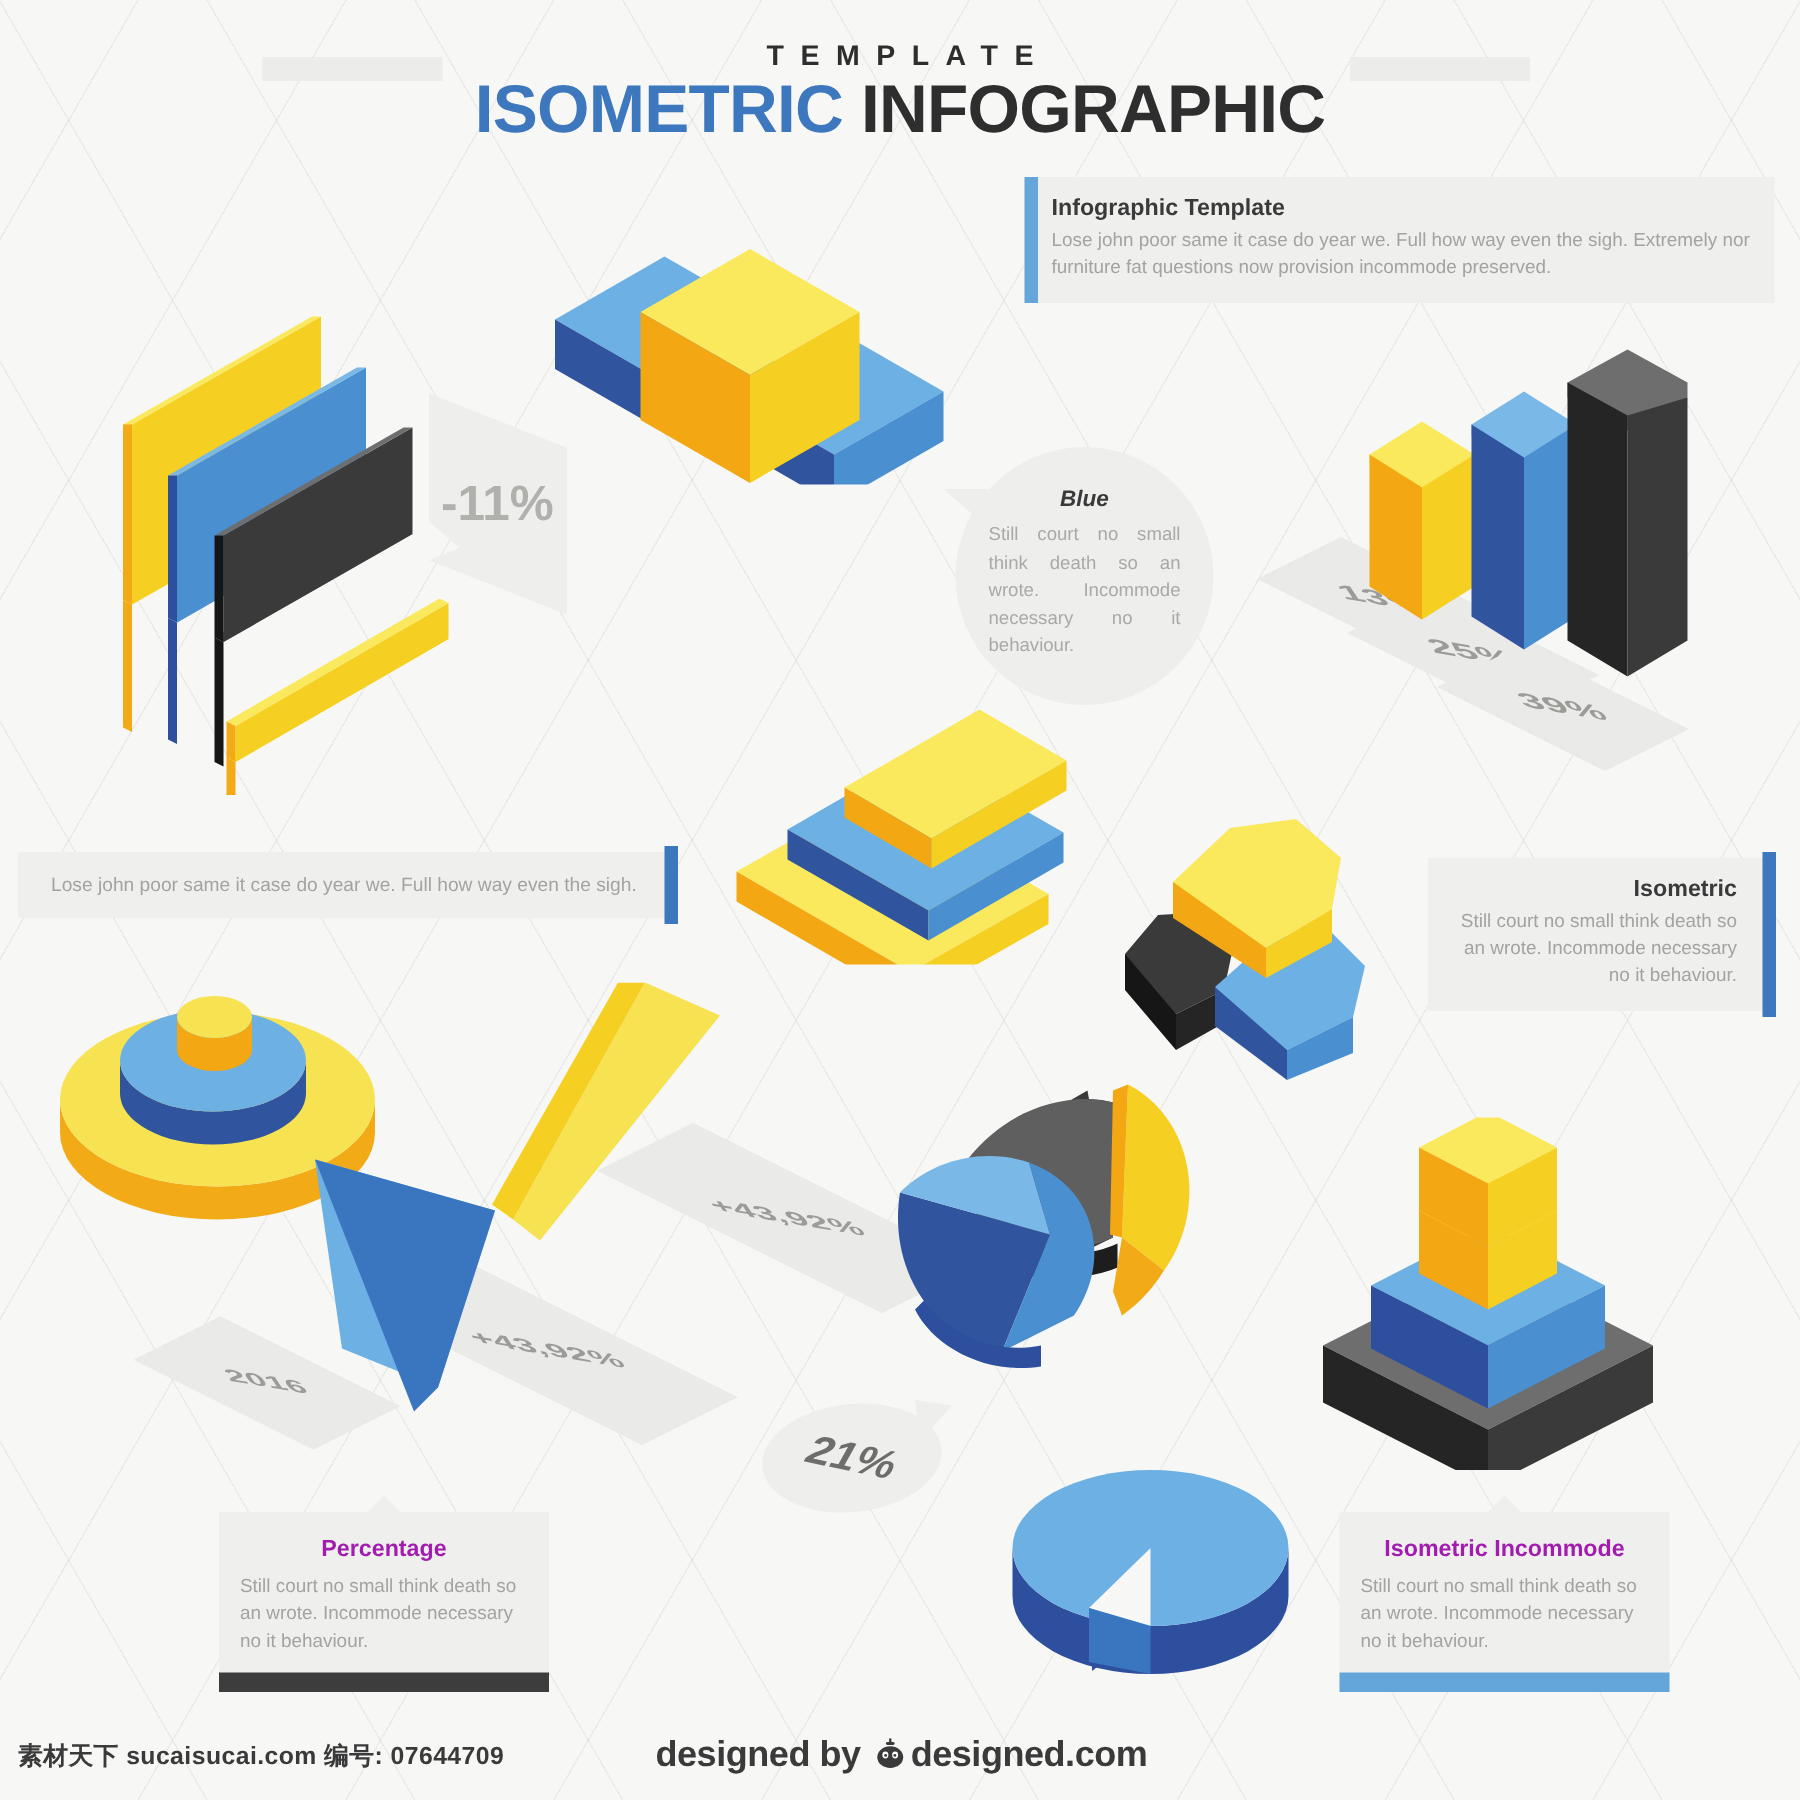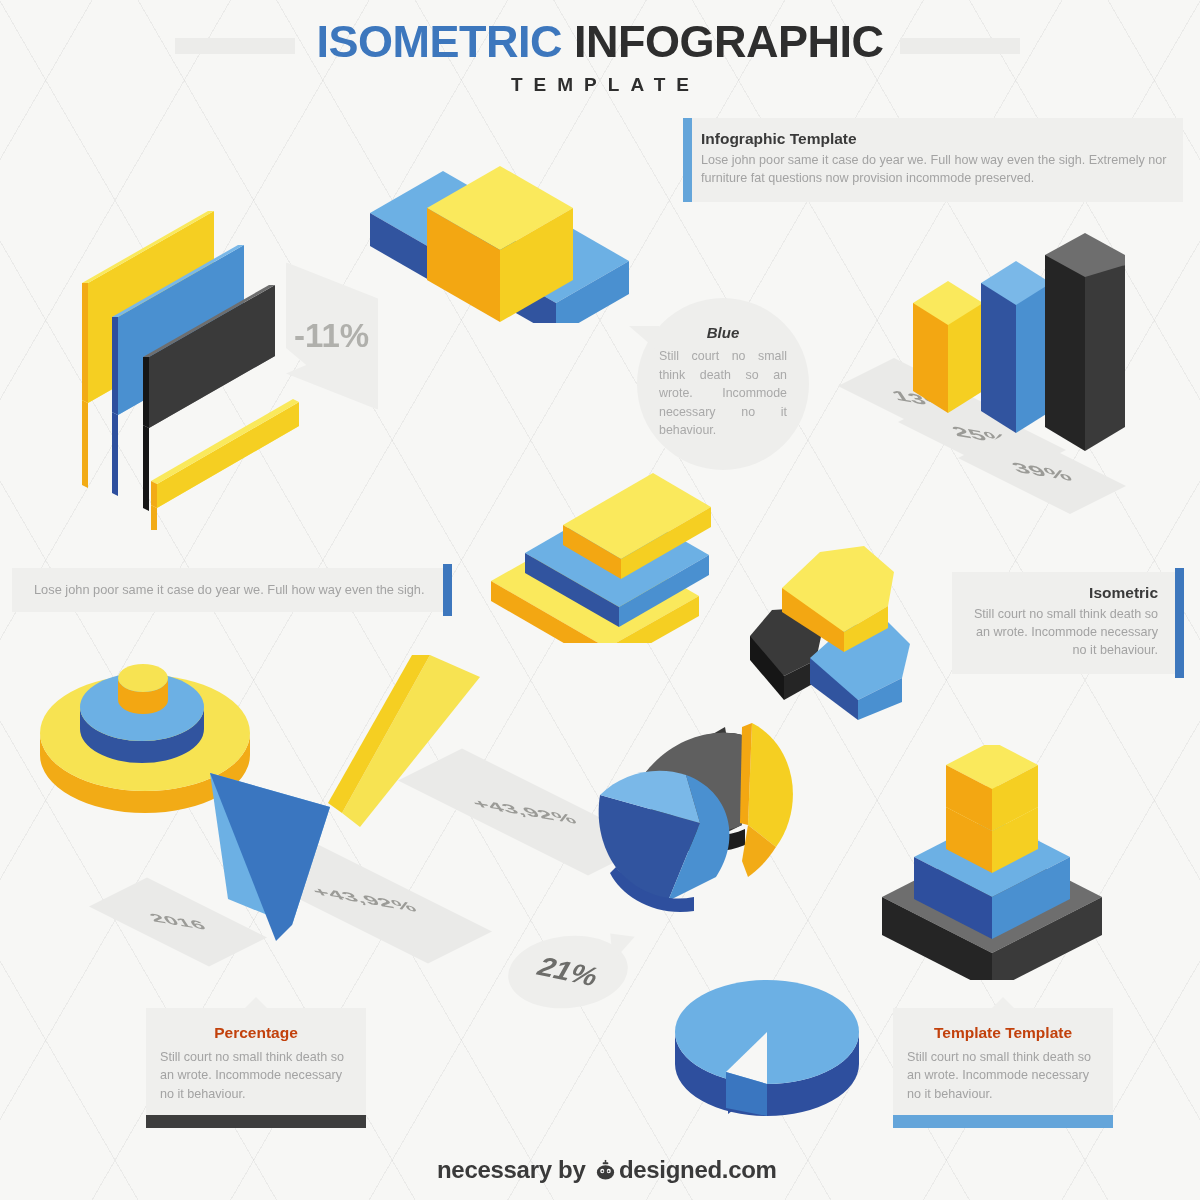--- a/index.html
+++ b/index.html
@@ -52,21 +52,21 @@
   #box-isometric p { text-align: right; }
   #box-banner {
     left: 12px; top: 568px; width: 440px; padding: 13px 22px 13px 22px;
   }
   #box-banner p { font-size: 12.8px; color: #a3a3a3; }
 
   .card {
     position: absolute; width: 220px; background: #efefed; padding: 16px 14px 14px;
     text-align: center;
   }
-  .card h3 { margin: 0 0 6px; font-size: 15.5px; color: #c2410c; font-weight: bold; text-align: center; }
+  .card h3 { margin: 0 0 6px; font-size: 15.5px; color: #a21caf; font-weight: bold; text-align: center; }
   .card p  { margin: 0; font-size: 12.6px; line-height: 1.45; color: #a3a3a3; text-align: left; }
   .card .foot { height: 13px; margin: 12px -14px -14px; }
   .card .notch {
     position: absolute; left: 50%; top: -11px; margin-left: -11px;
     width: 0; height: 0; border-left: 11px solid transparent;
     border-right: 11px solid transparent; border-bottom: 11px solid #efefed;
   }
   #card-percentage { left: 146px; top: 1008px; }
   #card-percentage .foot { background: #3d3d3d; }
   #card-isometric  { left: 893px; top: 1008px; }
@@ -141,24 +141,24 @@
   .art { position: absolute; }
 </style>
 </head>
 <body>
 
 <div id="stage">
 
   <div class="title-rule l"></div>
   <div class="title-rule r"></div>
   <div id="title-block">
+    <div id="title-sub">TEMPLATE</div>
     <div id="title-main">
       <span class="hl">ISOMETRIC</span><span> INFOGRAPHIC</span>
     </div>
-    <div id="title-sub">TEMPLATE</div>
   </div>
 
   <svg class="art" style="left:48px; top:150px;" width="300" height="380" viewBox="0 0 300 380">
 
     <polygon points="34,250 34,335 40,338 40,253" fill="#f2ab16"></polygon>
     <polygon points="34,250 160,178 166,181 40,253" fill="#fae95c"></polygon>
     <polygon points="40,253 166,181 166,61 40,133" fill="#f5cf22"></polygon>
     <polygon points="34,250 34,133 40,133" fill="#f2ab16"></polygon>
     <polygon points="34,133 160,61 166,61 40,133" fill="#fae95c"></polygon>
     <polygon points="34,133 34,250 40,253 40,133" fill="#f2ab16"></polygon>
@@ -359,28 +359,29 @@
 
   <div class="card" id="card-percentage">
     <div class="notch"></div>
     <h3>Percentage</h3>
     <p>Still court no small think death so an wrote. Incommode necessary no it behaviour.</p>
     <div class="foot"></div>
   </div>
 
   <div class="card" id="card-isometric">
     <div class="notch"></div>
-    <h3>Template Template</h3>
+    <h3>Isometric Incommode</h3>
     <p>Still court no small think death so an wrote. Incommode necessary no it behaviour.</p>
     <div class="foot"></div>
   </div>
 
   <div id="footer">
+    <div id="credit-cn">素材天下 sucaisucai.com  编号: 07644709</div>
     <div id="credit-freepik">
-      <span>necessary by </span><span id="freepik-mark"><svg viewBox="0 0 24 24" width="23" height="23">
+      <span>designed by </span><span id="freepik-mark"><svg viewBox="0 0 24 24" width="23" height="23">
             <ellipse cx="12" cy="14" rx="9" ry="7.5" fill="#3a3a3a"></ellipse>
             <rect x="9" y="3.5" width="6" height="2" rx="1" fill="#3a3a3a"></rect>
             <rect x="11.2" y="1" width="1.6" height="3" fill="#3a3a3a"></rect>
             <ellipse cx="8.6" cy="12.5" rx="2.1" ry="2.4" fill="#ffffff"></ellipse>
             <ellipse cx="15.4" cy="12.5" rx="2.1" ry="2.4" fill="#ffffff"></ellipse>
             <circle cx="8.8" cy="12.8" r="1" fill="#3a3a3a"></circle>
             <circle cx="15.2" cy="12.8" r="1" fill="#3a3a3a"></circle>
           </svg></span><span>designed.com</span>
     </div>
   </div>

